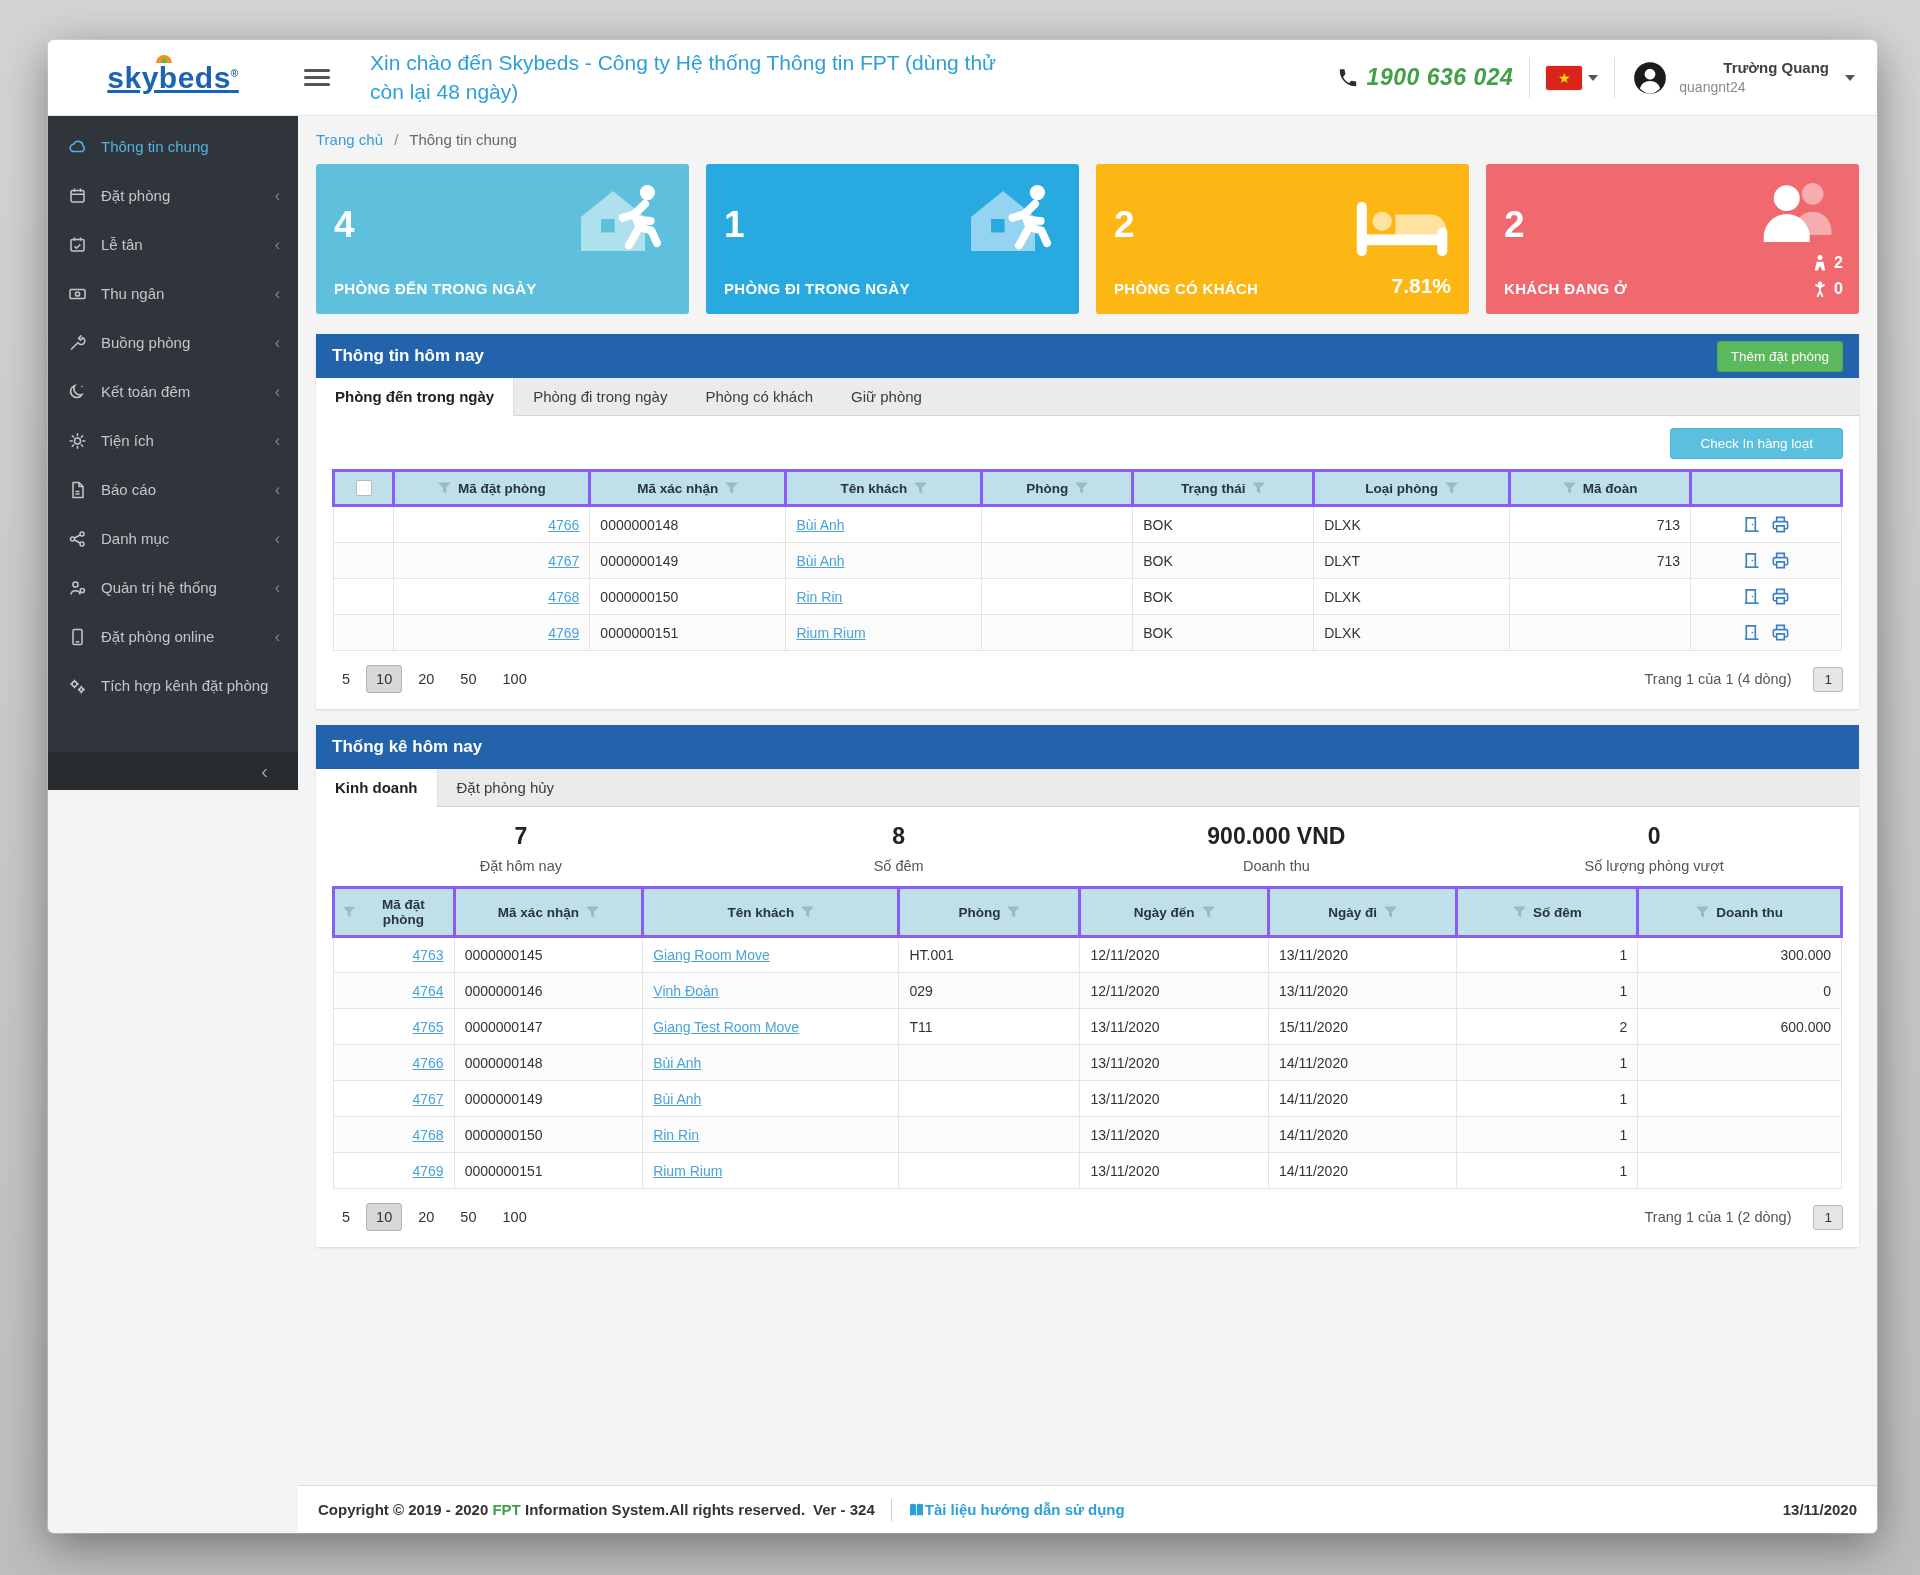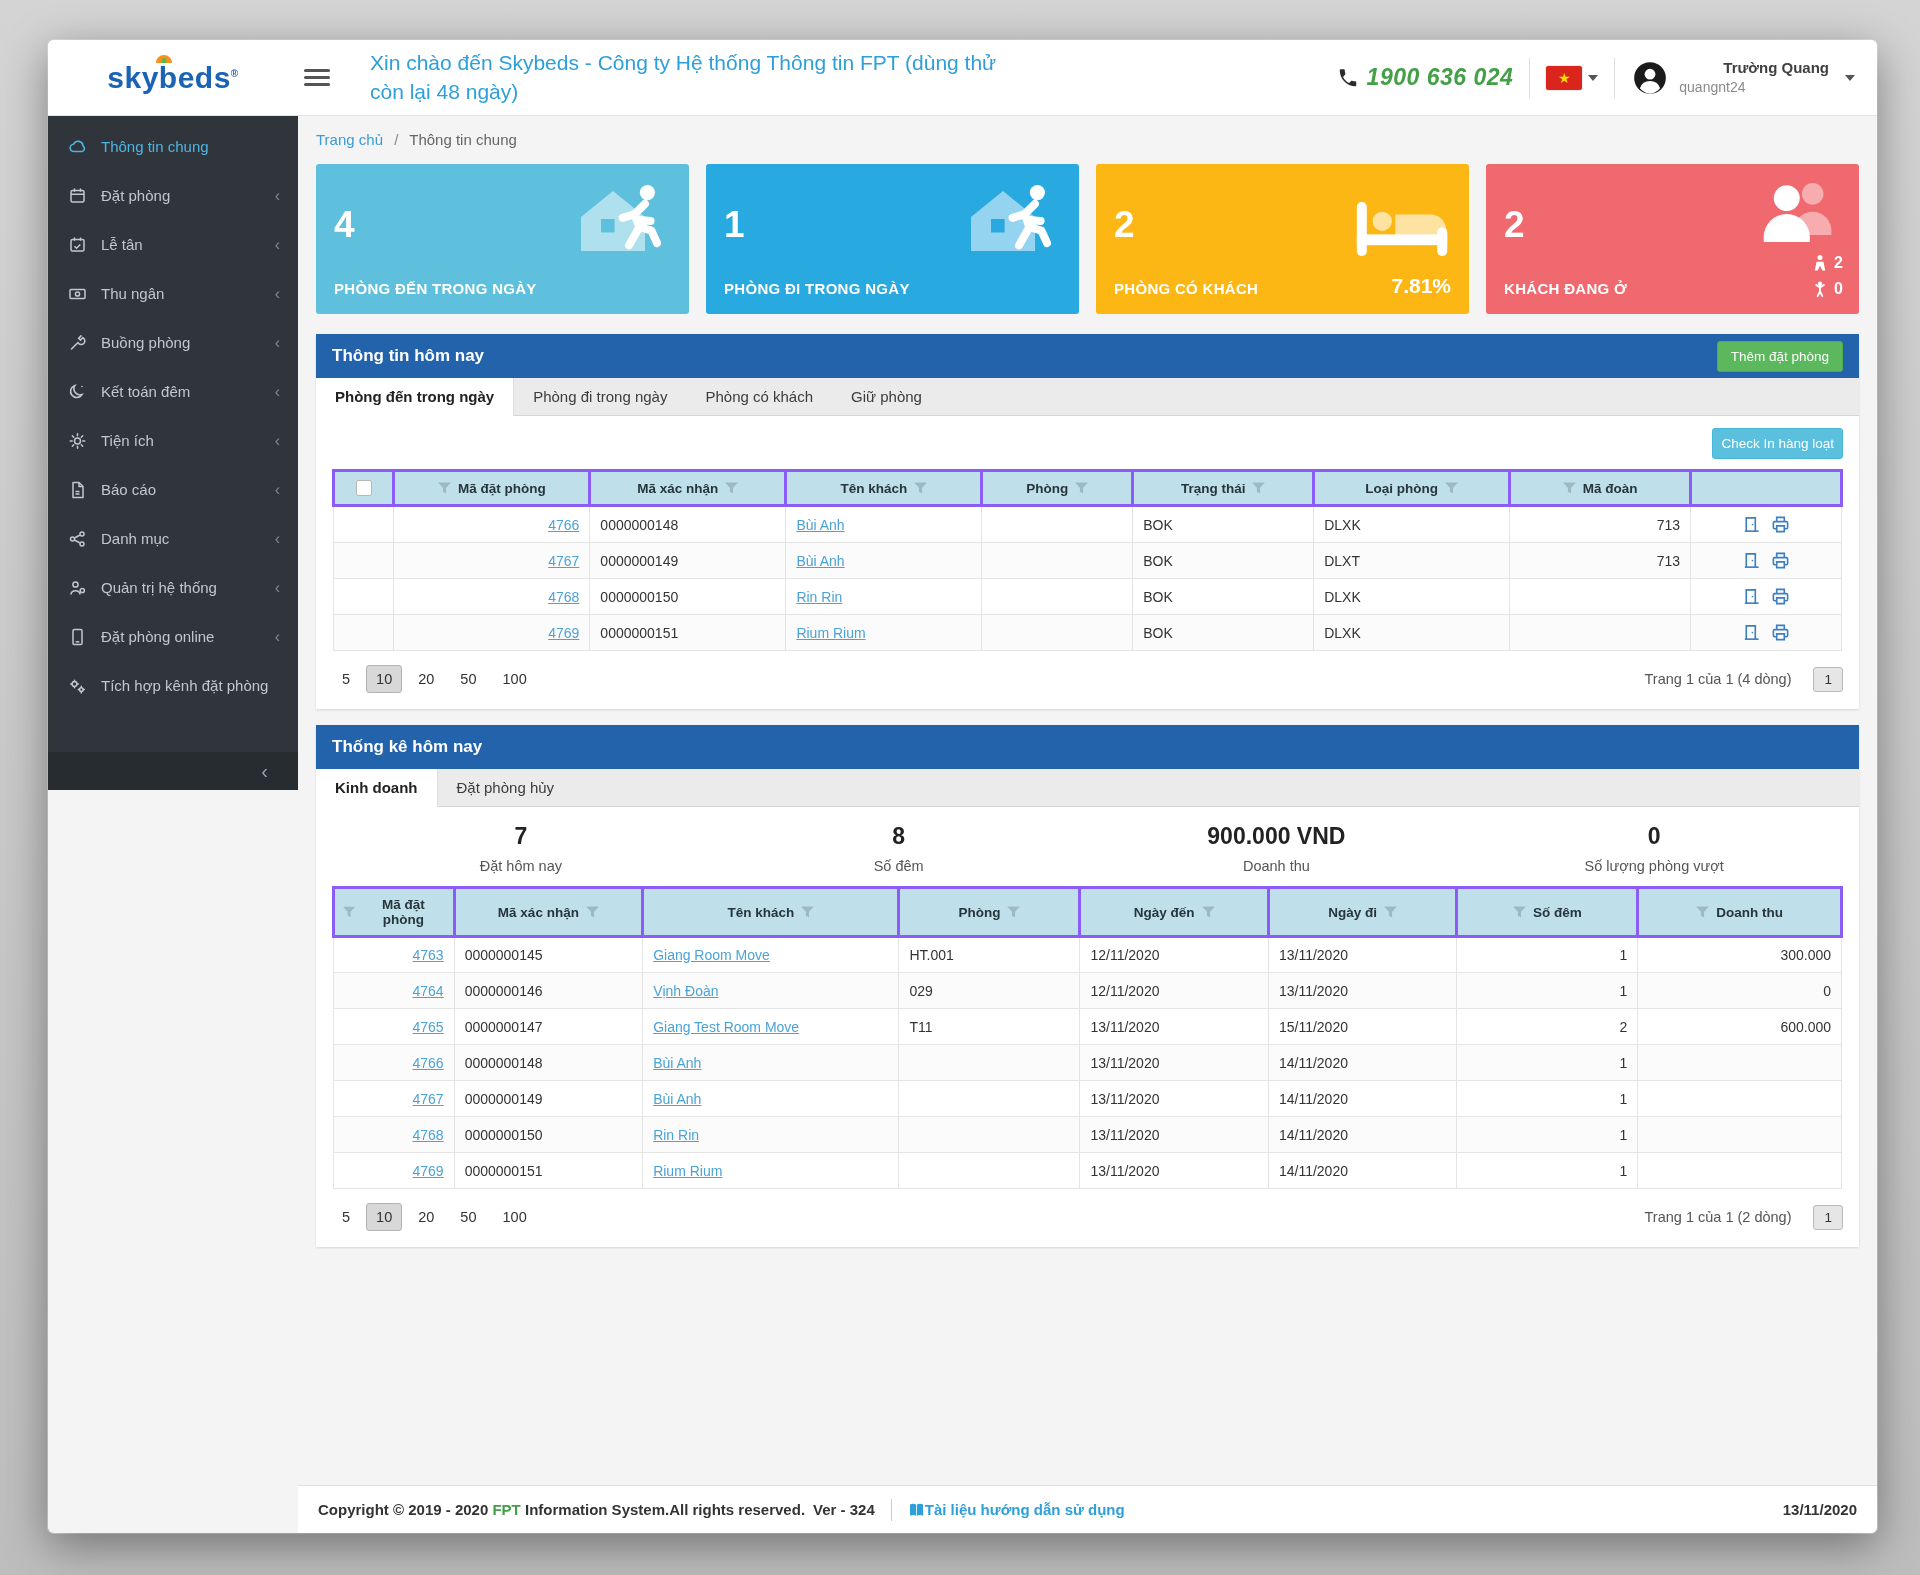--- a/index.html
+++ b/index.html
@@ -6,21 +6,21 @@
   html,body { width:1920px; height:1575px; overflow:hidden; }
   body { font-family:"Liberation Sans","DejaVu Sans",sans-serif; background:linear-gradient(#d4d4d4,#bdbdbd); position:relative; }
 
   .window { position:absolute; left:48px; top:40px; width:1829px; height:1493px;
     background:#f4f4f4; border-radius:6px; overflow:hidden;
     box-shadow:0 12px 45px rgba(0,0,0,.4), 0 0 0 1px #e0e0e0; display:flex; flex-direction:column; }
 
   
   .hdr { height:76px; background:#fff; border-bottom:1px solid #e3e3e3; display:flex; align-items:center; flex-shrink:0; }
   .logo-zone { width:250px; display:flex; justify-content:center; align-items:center; }
-  .logo { position:relative; font-size:30px; font-weight:bold; color:#1b63b5; letter-spacing:.5px; }
+  .logo { position:relative; font-size:30px; font-weight:bold; color:#1b63b5; letter-spacing:.5px;text-decoration:underline; }
   .logo .umb { position:absolute; left:49px; top:-7px; }
   .logo sup { font-size:10px; color:#1b63b5; }
   .burger { width:26px; margin-left:6px; cursor:pointer; }
   .burger i { display:block; height:3px; background:#555; margin:4px 0; border-radius:2px; }
   .hdr-title { flex:1; padding-left:40px; color:#2d9fd9; font-size:21px; font-weight:500; line-height:1.35; }
   .hdr-right { display:flex; align-items:center; gap:16px; padding-right:22px; }
   .phone { display:flex; align-items:center; gap:8px; }
   .phone b { color:#43a047; font-size:23px; letter-spacing:.5px;font-style:italic; }
   .vdiv { width:1px; height:40px; background:#ddd; }
   .flag { width:36px; height:24px; background:#da251d; border-radius:2px; display:flex; align-items:center; justify-content:center; color:#ffde00; font-size:14px; box-shadow:0 0 0 1px #eee; }
@@ -65,21 +65,21 @@
 
   
   .panel { margin:16px 18px 0; background:#fff; box-shadow:0 1px 2px rgba(0,0,0,.12); }
   .p-head { background:#2263ab; height:44px; display:flex; align-items:center; padding:0 16px; }
   .p-title { color:#fff; font-size:17px; font-weight:bold; }
   .btn-green { margin-left:auto; background:#5cb85c; border:1px solid #4cae4c; color:#fff; font-size:13.5px; padding:7px 13px; border-radius:3px; cursor:pointer; }
   .tabs { background:#ebebeb; border-bottom:1px solid #d5d5d5; display:flex; }
   .tab { padding:10px 19px; font-size:15px; color:#3c3c3c; cursor:pointer; }
   .tab.active { background:#fff; font-weight:bold; color:#222; margin-bottom:-1px; border-right:1px solid #ddd; }
   .toolbar { display:flex; justify-content:flex-end; padding:12px 16px 10px; }
-  .btn-lblue { background:#5bc0de; border:1px solid #46b8da; color:#fff; font-size:13.5px; padding:7px 8px; border-radius:3px; cursor:pointer; }
+  .btn-lblue { background:#5bc0de; border:1px solid #46b8da; color:#fff; font-size:13.5px; padding:7px 29px; border-radius:3px; cursor:pointer; }
 
   table { width:calc(100% - 32px); margin:0 16px; border-collapse:collapse; font-size:14px; color:#333; border:1px solid #ddd; }
   thead th { background:#bfe0ea; padding:8px 8px; font-size:13.5px; color:#27353c; border:3px solid #8b5cf6; }
   thead th .hcell { display:flex; align-items:center; justify-content:center; gap:7px; font-weight:bold; }
   tbody td { padding:8px 10px; border:1px solid #e4e4e4; height:36px; }
   tbody tr:nth-child(even) td { background:#fbfbfb; }
   a.cell-link { color:#4aa3d8; text-decoration:underline; cursor:pointer; }
   .ta-r { text-align:right; } .ta-c { text-align:center; }
   .cb { display:inline-block; width:16px; height:16px; background:#fff; border:1px solid #b8b8b8; border-radius:2px; vertical-align:middle; cursor:pointer; }
   .rowicons { display:flex; gap:10px; justify-content:center; }

